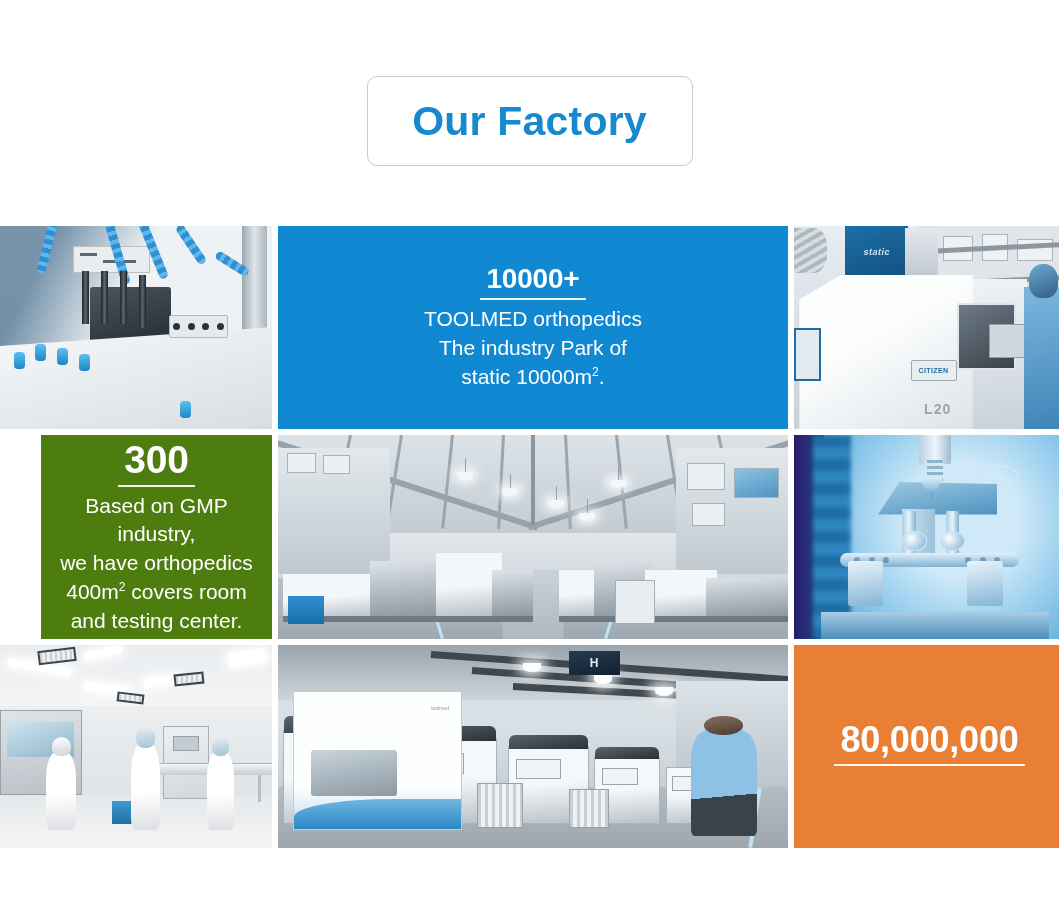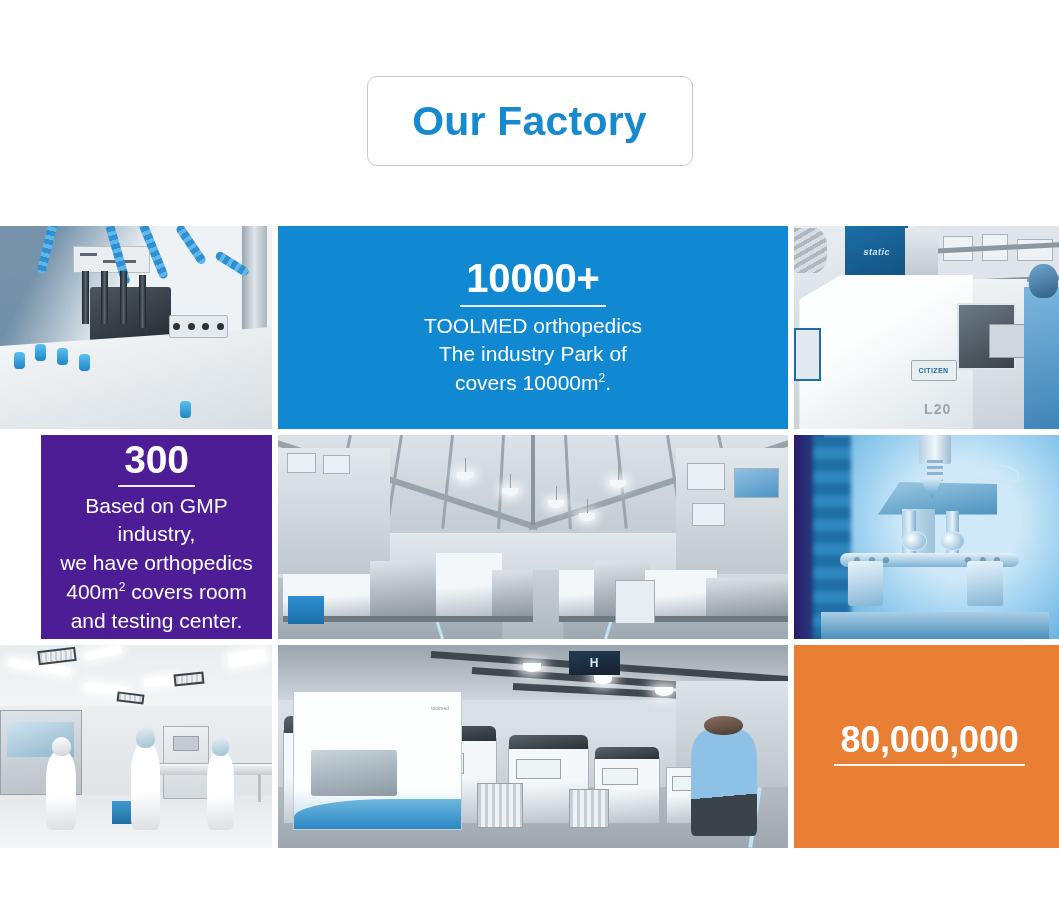--- a/index.html
+++ b/index.html
@@ -63,41 +63,41 @@
   .stat {
     display: flex;
     flex-direction: column;
     align-items: center;
     justify-content: center;
     text-align: center;
     color: #ffffff;
     padding: 4px 10px;
   }
   .stat-blue   { background: #1189d2; }
-  .stat-yellow { background: #4c1d95; margin-left: 41px; }
+  .stat-yellow { background: #4d7c0f; margin-left: 41px; }
   .stat-orange { background: #e87f35; }
 
   .stat-num {
     font-size: 38px;
     font-weight: bold;
     line-height: 1.08;
     letter-spacing: -0.2px;
     padding: 0 6px 4px 6px;
     border-bottom: 2px solid rgba(255,255,255,0.92);
     margin-bottom: 5px;
   }
   .stat-num.wide { font-size: 36px; }
   .stat-desc {
     font-size: 21px;
     line-height: 1.37;
     font-weight: 400;
   }
   .stat-desc sup { font-size: 12px; vertical-align: super; line-height: 0; }
 
-  .stat-blue   .stat-num { font-size: 40px; }
+  .stat-blue   .stat-num { font-size: 28px; }
   .stat-yellow .stat-num { font-size: 39px; }
 
   
 
   
   .ph-cnc-tool {
     background:
       linear-gradient(118deg, rgba(20,70,110,0.55) 0 16%, rgba(255,255,255,0) 42%),
       linear-gradient(200deg, #eef2f5 0 45%, #cfd8de 100%),
       #dfe5e9;
@@ -559,21 +559,21 @@
           <b></b>
           <b></b>
         </div>
     </div>
 
     <div class="cell stat stat-blue">
       <div class="stat-num">10000+</div>
       <div class="stat-desc">
         <div>TOOLMED orthopedics</div>
         <div>The industry Park of</div>
-        <div><span>covers 10000m</span><sup>2</sup><span>.</span></div>
+        <div><span>static 10000m</span><sup>2</sup><span>.</span></div>
       </div>
     </div>
 
     <div class="cell ph-lathe">
       <div class="hall-bg">
         <div class="win" style="left:18%;top:8%;width:20%;height:20%;"></div>
         <div class="win" style="left:44%;top:6%;width:18%;height:22%;"></div>
         <div class="win" style="left:68%;top:10%;width:24%;height:18%;"></div>
       </div>
       <div class="roofbeam" style="top:10%;"></div>

